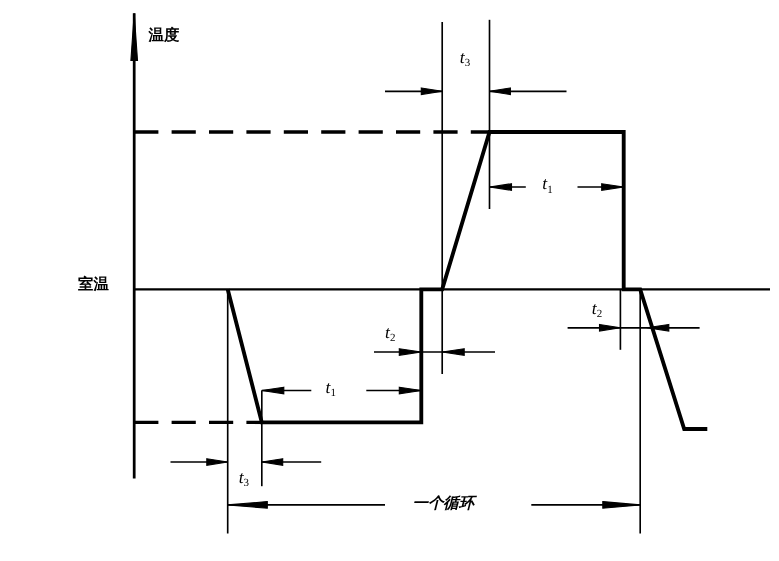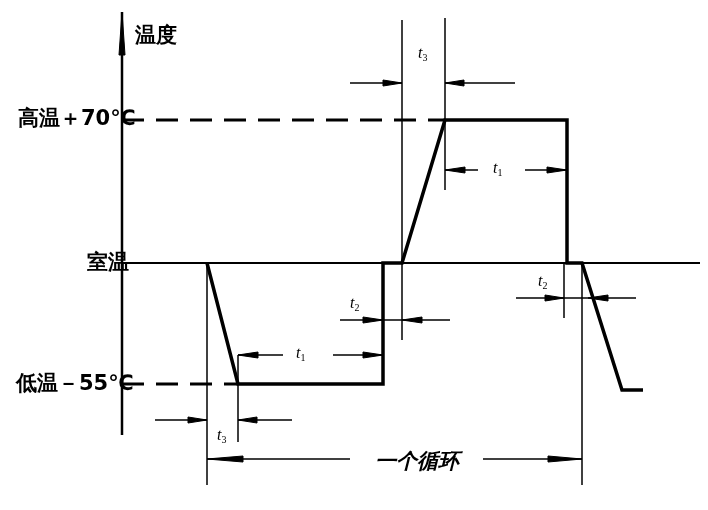--- a/index.html
+++ b/index.html
@@ -1,19 +1,19 @@
 <!DOCTYPE html>
 <html><head>
 <meta charset="utf-8">
 <style>
   html, body { margin: 0; padding: 0; background: #ffffff; }
   .canvas { position: relative; width: 708px; height: 510px; overflow: hidden; background: #ffffff; }
   svg { position: absolute; left: 0; top: 0; }
   .lbl { position: absolute; font-family: "DejaVu Serif", serif; color: #000; white-space: nowrap; line-height: 1; }
-  .cn { font-size: 21px; font-weight: bold; font-family: "DejaVu Sans", sans-serif; }
+  .cn { font-size: 14px; font-weight: bold; font-family: "DejaVu Sans", sans-serif; }
   .t { font-style: italic; font-size: 16px; font-family: "Liberation Serif", serif; font-weight: normal; }
   .t sub { font-size: 10px; font-style: normal; vertical-align: -3px; }
 </style>
 </head>
 <body>
 
 <div class="canvas">
   <svg width="708" height="510" viewBox="0 0 708 510">
     <g stroke="#000" fill="none" stroke-linecap="butt">
 
@@ -64,23 +64,21 @@
       <path d="M257 417 L238 420 L257 423 Z" fill="#000"></path>
 
       <line x1="207" y1="459" x2="350" y2="459" stroke-width="1.5"></line>
       <path d="M243 456 L207 459 L243 462 Z" fill="#000"></path>
       <line x1="483" y1="459" x2="582" y2="459" stroke-width="1.5"></line>
       <path d="M548 456 L582 459 L548 462 Z" fill="#000"></path>
     </g>
   </svg>
 
   <div class="lbl cn" style="left:135px; top:25px;">温度</div>
-  <div class="lbl cn" style="left:18px; top:108px;">高温＋70℃</div>
-  <div class="lbl cn" style="left:87px; top:252px;">室温</div>
-  <div class="lbl cn" style="left:16px; top:373px;">低温－55℃</div>
+  <div class="lbl cn" style="left:71px; top:252px;">室温</div>
 
   <div class="lbl t" style="left:418px; top:45px;"><span>t</span><sub>3</sub></div>
   <div class="lbl t" style="left:493px; top:160px;"><span>t</span><sub>1</sub></div>
   <div class="lbl t" style="left:296px; top:345px;"><span>t</span><sub>1</sub></div>
   <div class="lbl t" style="left:350px; top:295px;"><span>t</span><sub>2</sub></div>
   <div class="lbl t" style="left:538px; top:273px;"><span>t</span><sub>2</sub></div>
   <div class="lbl t" style="left:217px; top:427px;"><span>t</span><sub>3</sub></div>
 
   <div class="lbl cn" style="left:375px; top:451px;font-style:italic;">一个循环</div>
 </div>

